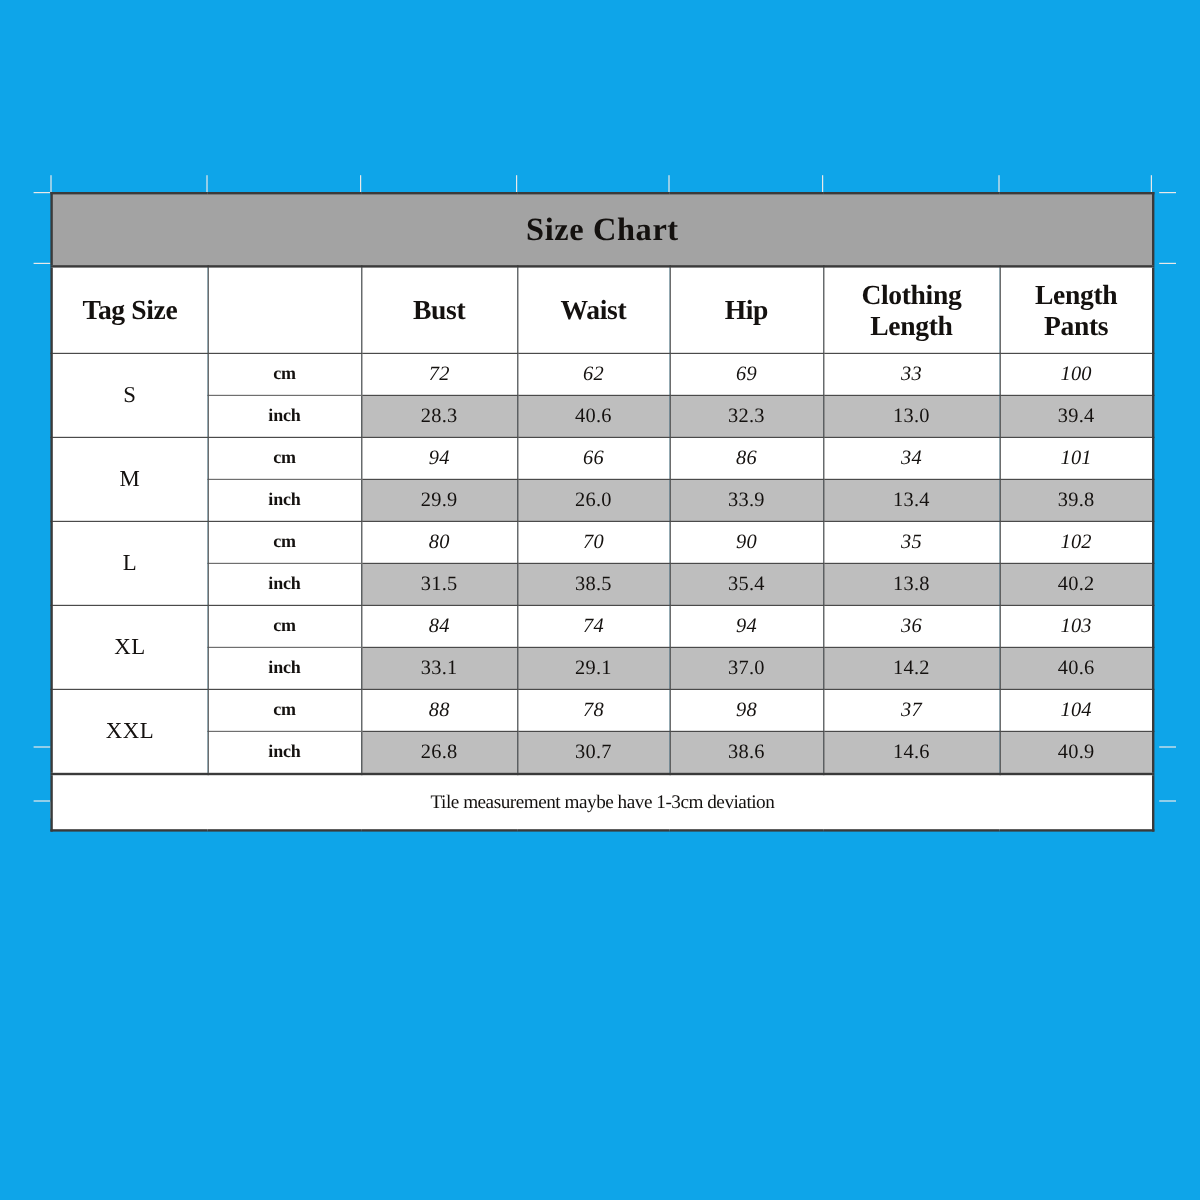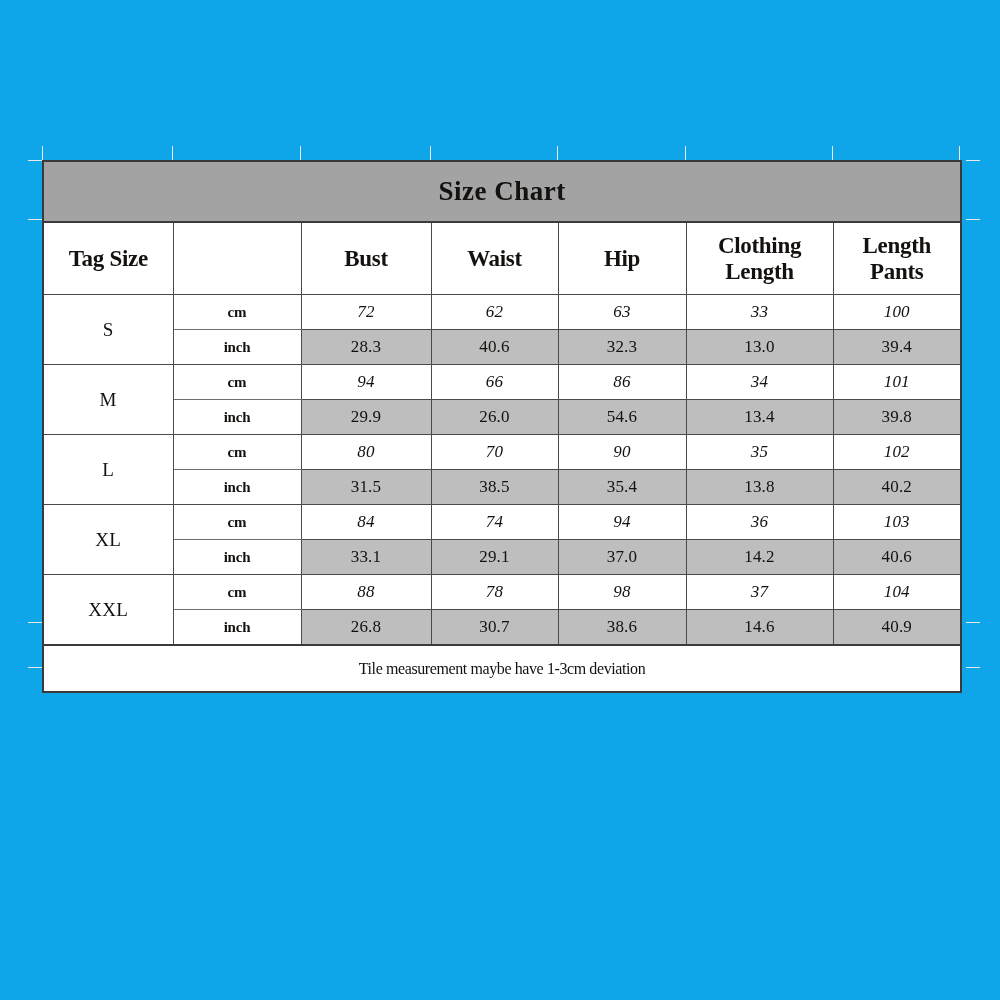--- a/index.html
+++ b/index.html
@@ -158,21 +158,21 @@
           <td class="head-cell">Hip</td>
           <td class="head-cell">Clothing Length</td>
           <td class="head-cell">Length Pants</td>
         </tr>
 
         <tr class="row-cm">
           <td class="size-cell" rowspan="2">S</td>
           <td class="unit-cell cm-row">cm</td>
           <td class="val-cell">72</td>
           <td class="val-cell">62</td>
-          <td class="val-cell">63</td>
+          <td class="val-cell">69</td>
           <td class="val-cell">33</td>
           <td class="val-cell">100</td>
         </tr>
         <tr class="row-in group-end">
           <td class="unit-cell">inch</td>
           <td class="val-cell">28.3</td>
           <td class="val-cell">40.6</td>
           <td class="val-cell">32.3</td>
           <td class="val-cell">13.0</td>
           <td class="val-cell">39.4</td>
@@ -184,21 +184,21 @@
           <td class="val-cell">94</td>
           <td class="val-cell">66</td>
           <td class="val-cell">86</td>
           <td class="val-cell">34</td>
           <td class="val-cell">101</td>
         </tr>
         <tr class="row-in group-end">
           <td class="unit-cell">inch</td>
           <td class="val-cell">29.9</td>
           <td class="val-cell">26.0</td>
-          <td class="val-cell">54.6</td>
+          <td class="val-cell">33.9</td>
           <td class="val-cell">13.4</td>
           <td class="val-cell">39.8</td>
         </tr>
 
         <tr class="row-cm">
           <td class="size-cell" rowspan="2">L</td>
           <td class="unit-cell cm-row">cm</td>
           <td class="val-cell">80</td>
           <td class="val-cell">70</td>
           <td class="val-cell">90</td>

